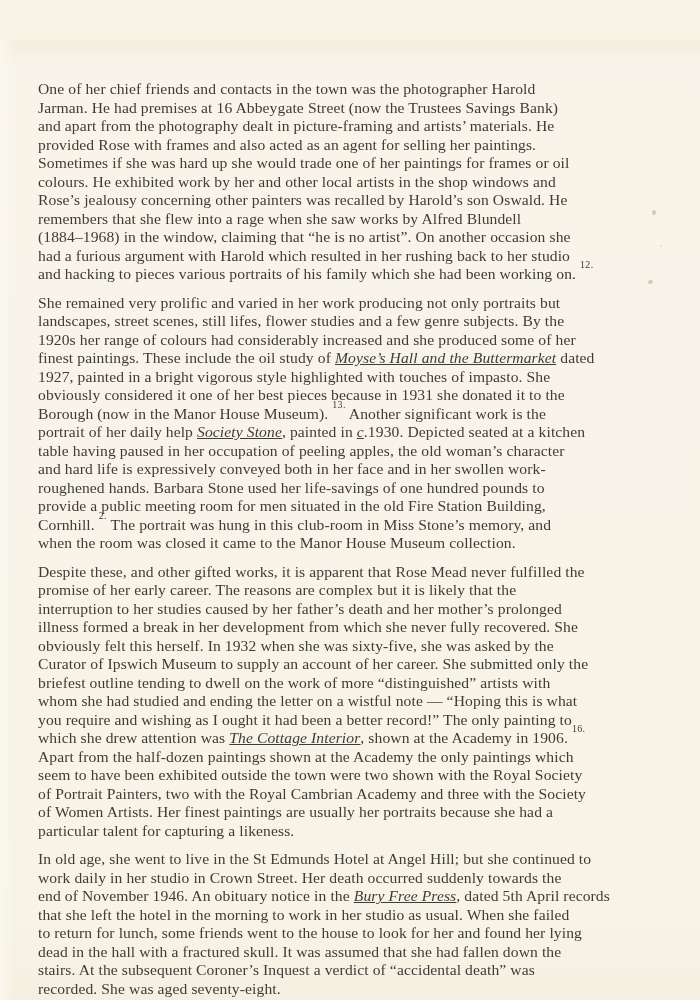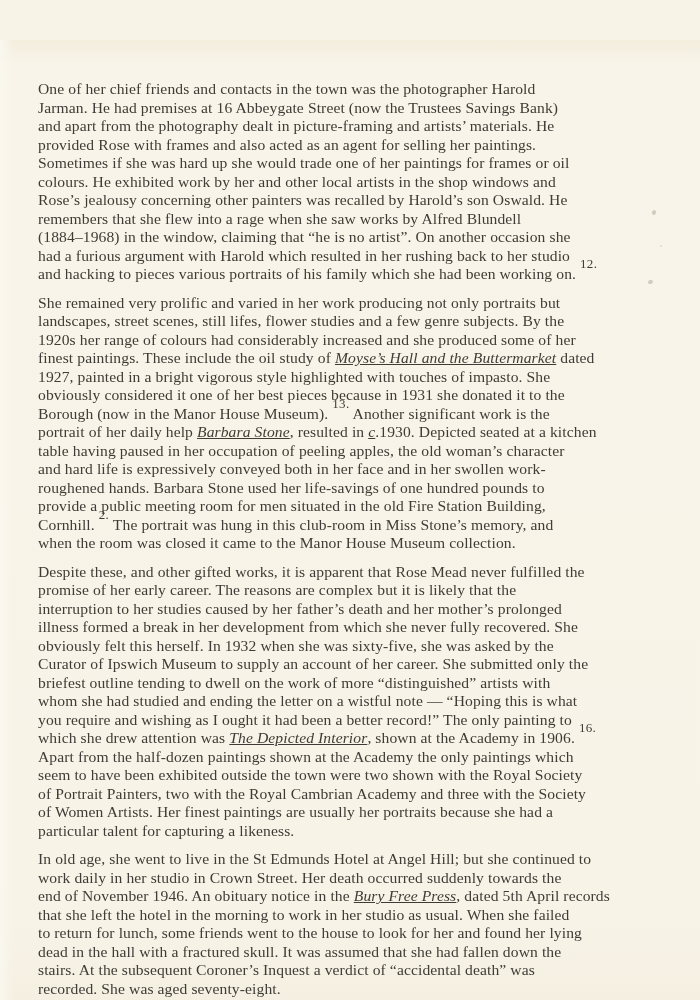--- a/index.html
+++ b/index.html
@@ -30,21 +30,21 @@
     font-size:15.6px;
     line-height:18.5px;
     letter-spacing:0.1px;
   }
   .para{
     margin:0 0 10px 0;
     white-space:pre-wrap;
   }
   .para i{font-style:italic;text-decoration:underline;}
   .para sup{
-    font-size:13px;
+    font-size:10px;
     line-height:0;
     position:relative;
     top:-4.5px;
     letter-spacing:0.3px;
   }
   .speck{
     position:absolute;
     border-radius:50%;
     background:#b4ac97;
     opacity:.55;
@@ -69,37 +69,37 @@
 (1884–1968) in the window, claiming that “he is no artist”. On another occasion she
 had a furious argument with Harold which resulted in her rushing back to her studio
 and hacking to pieces various portraits of his family which she had been working on. </span><sup>12.</sup></p>
       <p class="para"><span>She remained very prolific and varied in her work producing not only portraits but
 landscapes, street scenes, still lifes, flower studies and a few genre subjects. By the
 1920s her range of colours had considerably increased and she produced some of her
 finest paintings. These include the oil study of </span><i>Moyse’s Hall and the Buttermarket</i><span> dated
 1927, painted in a bright vigorous style highlighted with touches of impasto. She
 obviously considered it one of her best pieces because in 1931 she donated it to the
 Borough (now in the Manor House Museum). </span><sup>13.</sup><span> Another significant work is the
-portrait of her daily help </span><i>Barbara Stone</i><span>, resulted in </span><i>c</i><span>.1930. Depicted seated at a kitchen
+portrait of her daily help </span><i>Society Stone</i><span>, painted in </span><i>c</i><span>.1930. Depicted seated at a kitchen
 table having paused in her occupation of peeling apples, the old woman’s character
 and hard life is expressively conveyed both in her face and in her swollen work-
 roughened hands. Barbara Stone used her life-savings of one hundred pounds to
 provide a public meeting room for men situated in the old Fire Station Building,
 Cornhill. </span><sup>2.</sup><span> The portrait was hung in this club-room in Miss Stone’s memory, and
 when the room was closed it came to the Manor House Museum collection.</span></p>
       <p class="para"><span>Despite these, and other gifted works, it is apparent that Rose Mead never fulfilled the
 promise of her early career. The reasons are complex but it is likely that the
 interruption to her studies caused by her father’s death and her mother’s prolonged
 illness formed a break in her development from which she never fully recovered. She
 obviously felt this herself. In 1932 when she was sixty-five, she was asked by the
 Curator of Ipswich Museum to supply an account of her career. She submitted only the
 briefest outline tending to dwell on the work of more “distinguished” artists with
 whom she had studied and ending the letter on a wistful note — “Hoping this is what
 you require and wishing as I ought it had been a better record!” The only painting to
-which she drew attention was </span><i>The Depicted Interior</i><span>, shown at the Academy in 1906. </span><sup>16.</sup><span>
+which she drew attention was </span><i>The Cottage Interior</i><span>, shown at the Academy in 1906. </span><sup>16.</sup><span>
 Apart from the half-dozen paintings shown at the Academy the only paintings which
 seem to have been exhibited outside the town were two shown with the Royal Society
 of Portrait Painters, two with the Royal Cambrian Academy and three with the Society
 of Women Artists. Her finest paintings are usually her portraits because she had a
 particular talent for capturing a likeness.</span></p>
       <p class="para"><span>In old age, she went to live in the St Edmunds Hotel at Angel Hill; but she continued to
 work daily in her studio in Crown Street. Her death occurred suddenly towards the
 end of November 1946. An obituary notice in the </span><i>Bury Free Press</i><span>, dated 5th April records
 that she left the hotel in the morning to work in her studio as usual. When she failed
 to return for lunch, some friends went to the house to look for her and found her lying

